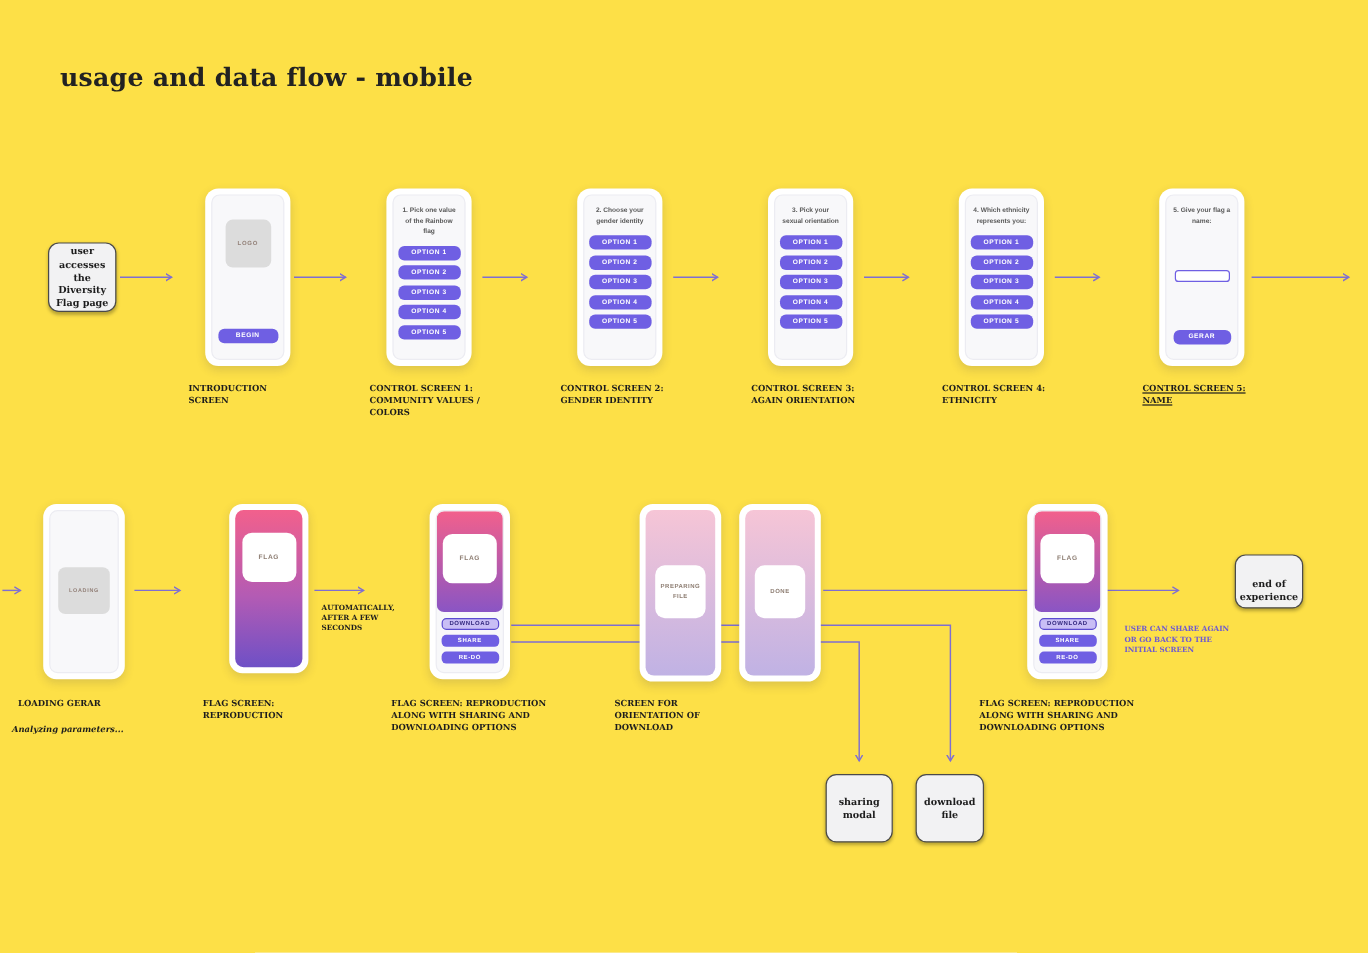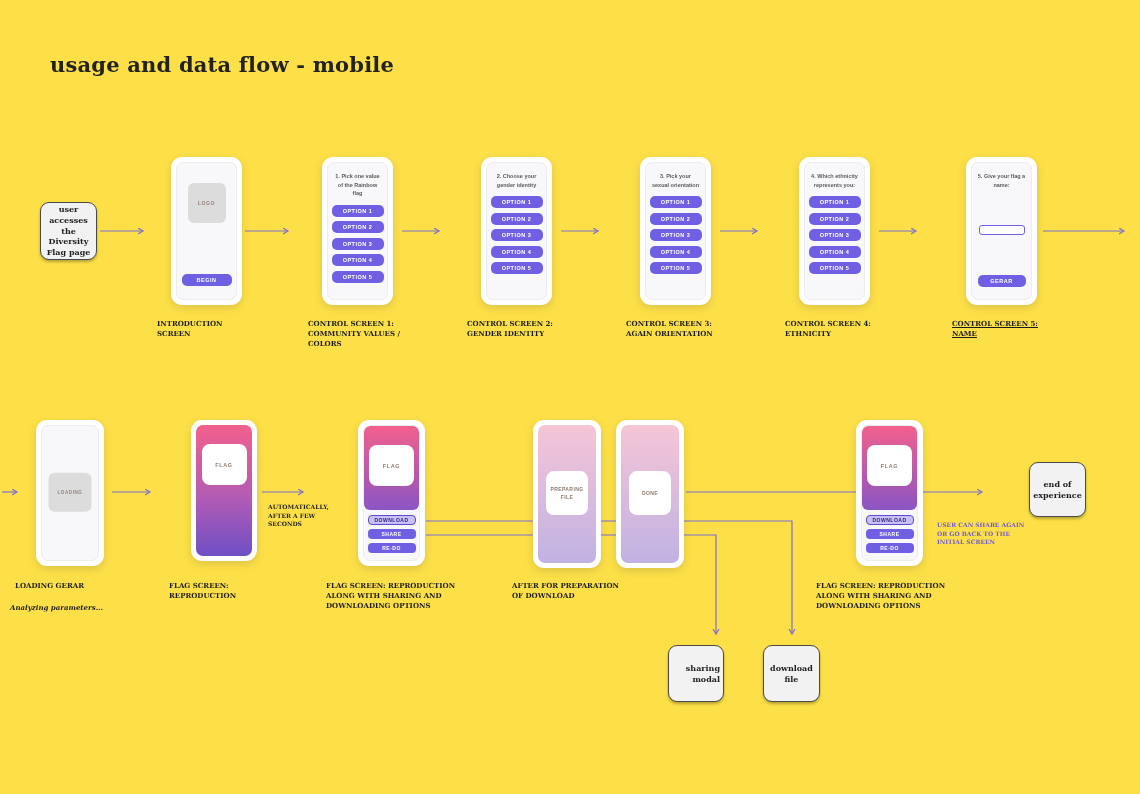--- a/index.html
+++ b/index.html
@@ -222,34 +222,34 @@
         </div>
       </div>
       <div class="opt-list">
         <div class="mini-btn outline">DOWNLOAD</div>
         <div class="mini-btn">SHARE</div>
         <div class="mini-btn">RE-DO</div>
       </div>
     </div>
   </div>
 
-  <div class="box" style="left:1029px;top:462px;width:57px;height:55px;">
+  <div class="box" style="left:1029px;top:462px;width:57px;height:45px;align-items:flex-end;">
     <span>end of experience</span>
   </div>
 
   <div class="note" style="left:268px;top:503px;width:62px;">AUTOMATICALLY, AFTER A FEW SECONDS</div>
   <div class="note purple" style="left:937px;top:521px;width:88px;">USER CAN SHARE AGAIN OR GO BACK TO THE INITIAL SCREEN</div>
 
   <div class="flow-label" style="left:15px;top:581px;width:110px;">LOADING GERAR</div>
   <div class="flow-label" style="left:10px;top:603px;width:120px;font-style:italic;">Analyzing parameters...</div>
   <div class="flow-label" style="left:169px;top:581px;width:110px;">FLAG SCREEN: REPRODUCTION</div>
   <div class="flow-label" style="left:326px;top:581px;width:130px;">FLAG SCREEN: REPRODUCTION ALONG WITH SHARING AND DOWNLOADING OPTIONS</div>
-  <div class="flow-label" style="left:512px;top:581px;width:110px;">AFTER FOR PREPARATION OF DOWNLOAD</div>
+  <div class="flow-label" style="left:512px;top:581px;width:110px;">SCREEN FOR ORIENTATION OF DOWNLOAD</div>
   <div class="flow-label" style="left:816px;top:581px;width:150px;">FLAG SCREEN: REPRODUCTION ALONG WITH SHARING AND DOWNLOADING OPTIONS</div>
 
-  <div class="box" style="left:668px;top:645px;width:56px;height:57px;text-align:right;">
+  <div class="box" style="left:688px;top:645px;width:56px;height:57px;">
     <span>sharing modal</span>
   </div>
   <div class="box" style="left:763px;top:645px;width:57px;height:57px;">
     <span>download file</span>
   </div>
 
 </div>
 
 </body></html>

